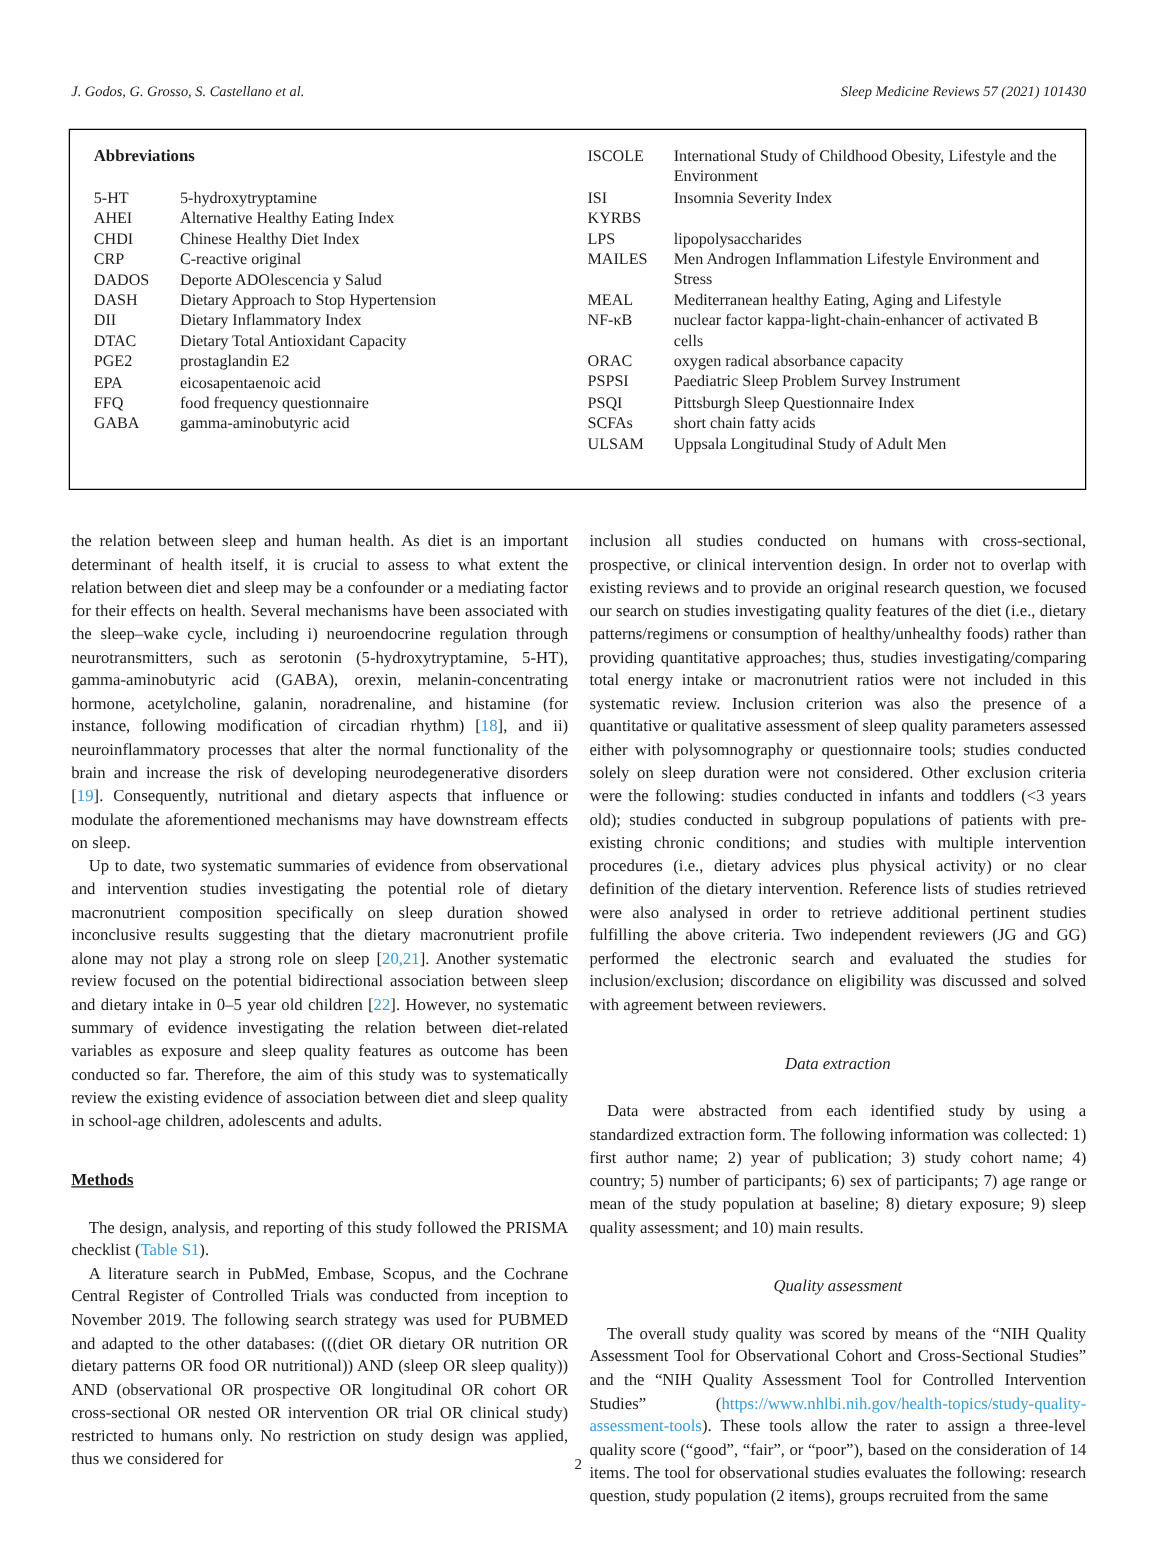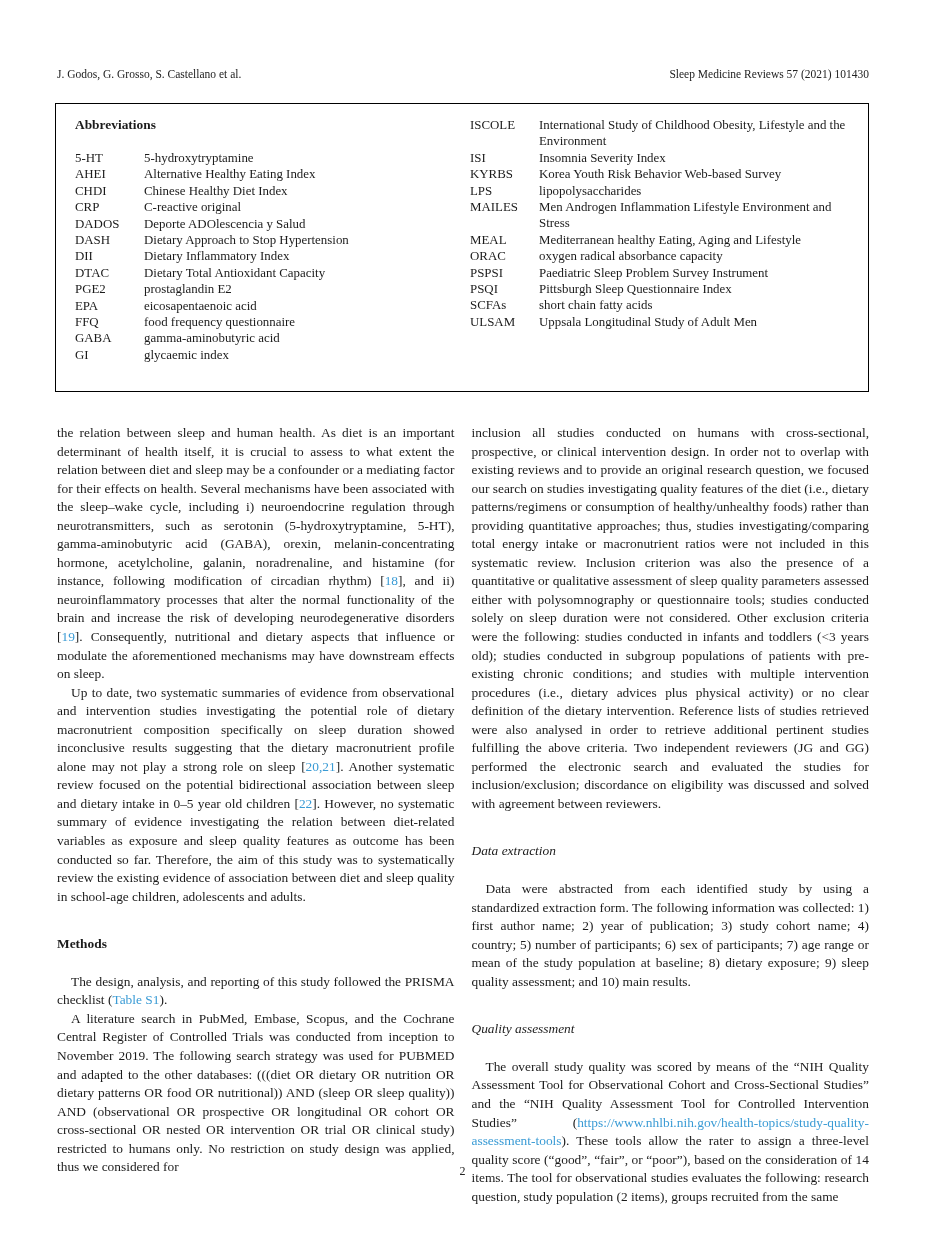--- a/index.html
+++ b/index.html
@@ -7,43 +7,43 @@
     position: relative;
     width: 925px; height: 1234px;
     background: #ffffff;
     font-family: "Liberation Serif", "DejaVu Serif", serif;
     color: #1b1b1b;
     overflow: hidden;
   }
   .running-header {
     position: absolute; top: 68px; left: 57px; width: 812px;
     display: flex; justify-content: space-between;
-    font-size: 11.5px; color: #222; gap: 32px;
+    font-style: italic; font-size: 11.5px; color: #222; gap: 32px;
   }
   .abbr-box {
     position: absolute; top: 103px; left: 55px; width: 814px; height: 289px;
     border: 1.6px solid #000; box-sizing: border-box;
     padding: 13px 19px 0 19px;
     overflow: hidden;
   }
   .abbr-grid { display: grid; grid-template-columns: 1fr 1fr; column-gap: 16px; }
   .abbr-title { font-weight: bold; font-size: 13.4px; margin-bottom: 17px; }
   .abbr-row {
     display: grid; grid-template-columns: 69px 1fr;
     font-size: 12.9px; line-height: 16.4px;
   }
   .body-cols {
     position: absolute; top: 424px; left: 57px; width: 812px;
     display: grid; grid-template-columns: 1fr 1fr; column-gap: 17px;
     font-size: 13.4px; line-height: 18.55px; text-align: justify;
   }
   .para { margin: 0; }
   .para.indent { text-indent: 14px; }
-  .sec-heading { font-weight: bold; margin: 29px 0 19px 0; text-align: left; }
-  .subsec-heading { font-style: italic; margin: 29px 0 19px 0; text-align: left; }
+  .sec-heading { font-weight: bold; margin: 29px 0 19px 0; text-align: left; text-decoration: underline; }
+  .subsec-heading { font-style: italic; margin: 29px 0 19px 0; text-align: center; }
   .link { color: var(--link, #3a9bd5); overflow-wrap: anywhere; cursor: pointer; }
   .page-footer {
     position: absolute; top: 1164px; left: 0; width: 100%;
     text-align: center; font-size: 12px; color: #222;
   }
 </style>
 </head>
 <body>
 
 <div class="page">
@@ -99,51 +99,50 @@
               <span>eicosapentaenoic acid</span>
             </div>
             <div class="abbr-row">
               <span>FFQ</span>
               <span>food frequency questionnaire</span>
             </div>
             <div class="abbr-row">
               <span>GABA</span>
               <span>gamma-aminobutyric acid</span>
             </div>
-            <div class="abbr-row">
-              <span>GI</span>
-              <span>glycaemic index</span>
-            </div>
           </div>
       </div>
       <div>
         <div>
             <div class="abbr-row">
               <span>ISCOLE</span>
               <span>International Study of Childhood Obesity, Lifestyle and the Environment</span>
             </div>
             <div class="abbr-row">
               <span>ISI</span>
               <span>Insomnia Severity Index</span>
             </div>
             <div class="abbr-row">
               <span>KYRBS</span>
-              <span>Korea Youth Risk Behavior Web-based Survey</span>
             </div>
             <div class="abbr-row">
               <span>LPS</span>
               <span>lipopolysaccharides</span>
             </div>
             <div class="abbr-row">
               <span>MAILES</span>
               <span>Men Androgen Inflammation Lifestyle Environment and Stress</span>
             </div>
             <div class="abbr-row">
               <span>MEAL</span>
               <span>Mediterranean healthy Eating, Aging and Lifestyle</span>
+            </div>
+            <div class="abbr-row">
+              <span>NF-κB</span>
+              <span>nuclear factor kappa-light-chain-enhancer of activated B cells</span>
             </div>
             <div class="abbr-row">
               <span>ORAC</span>
               <span>oxygen radical absorbance capacity</span>
             </div>
             <div class="abbr-row">
               <span>PSPSI</span>
               <span>Paediatric Sleep Problem Survey Instrument</span>
             </div>
             <div class="abbr-row">

